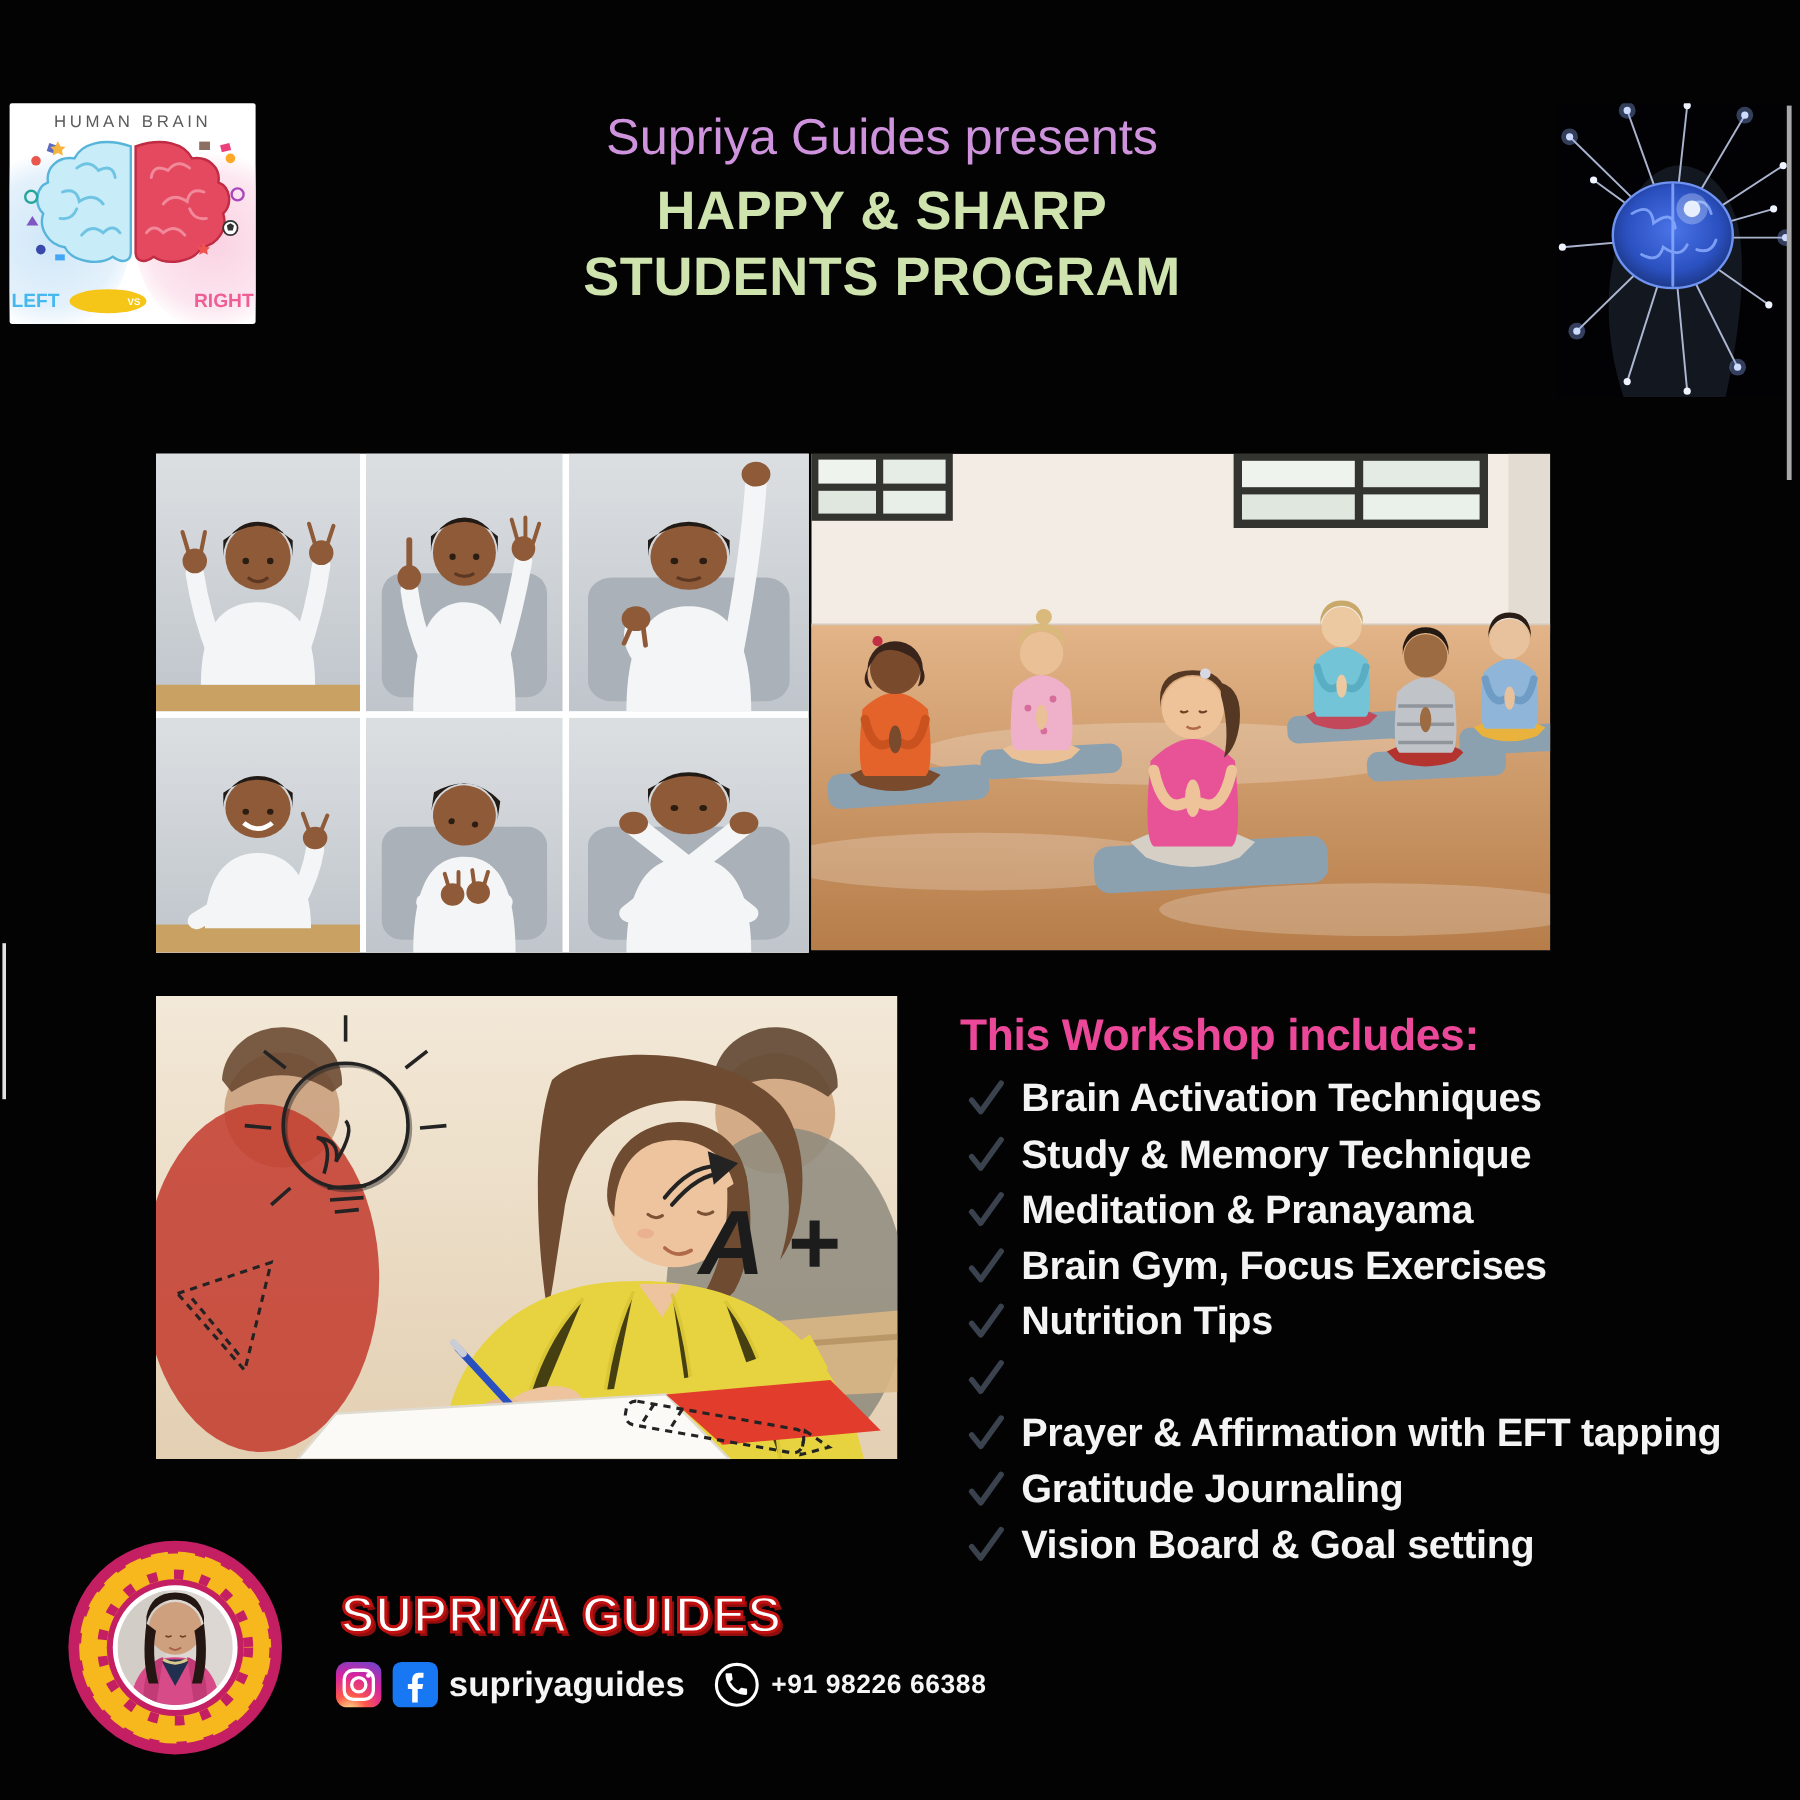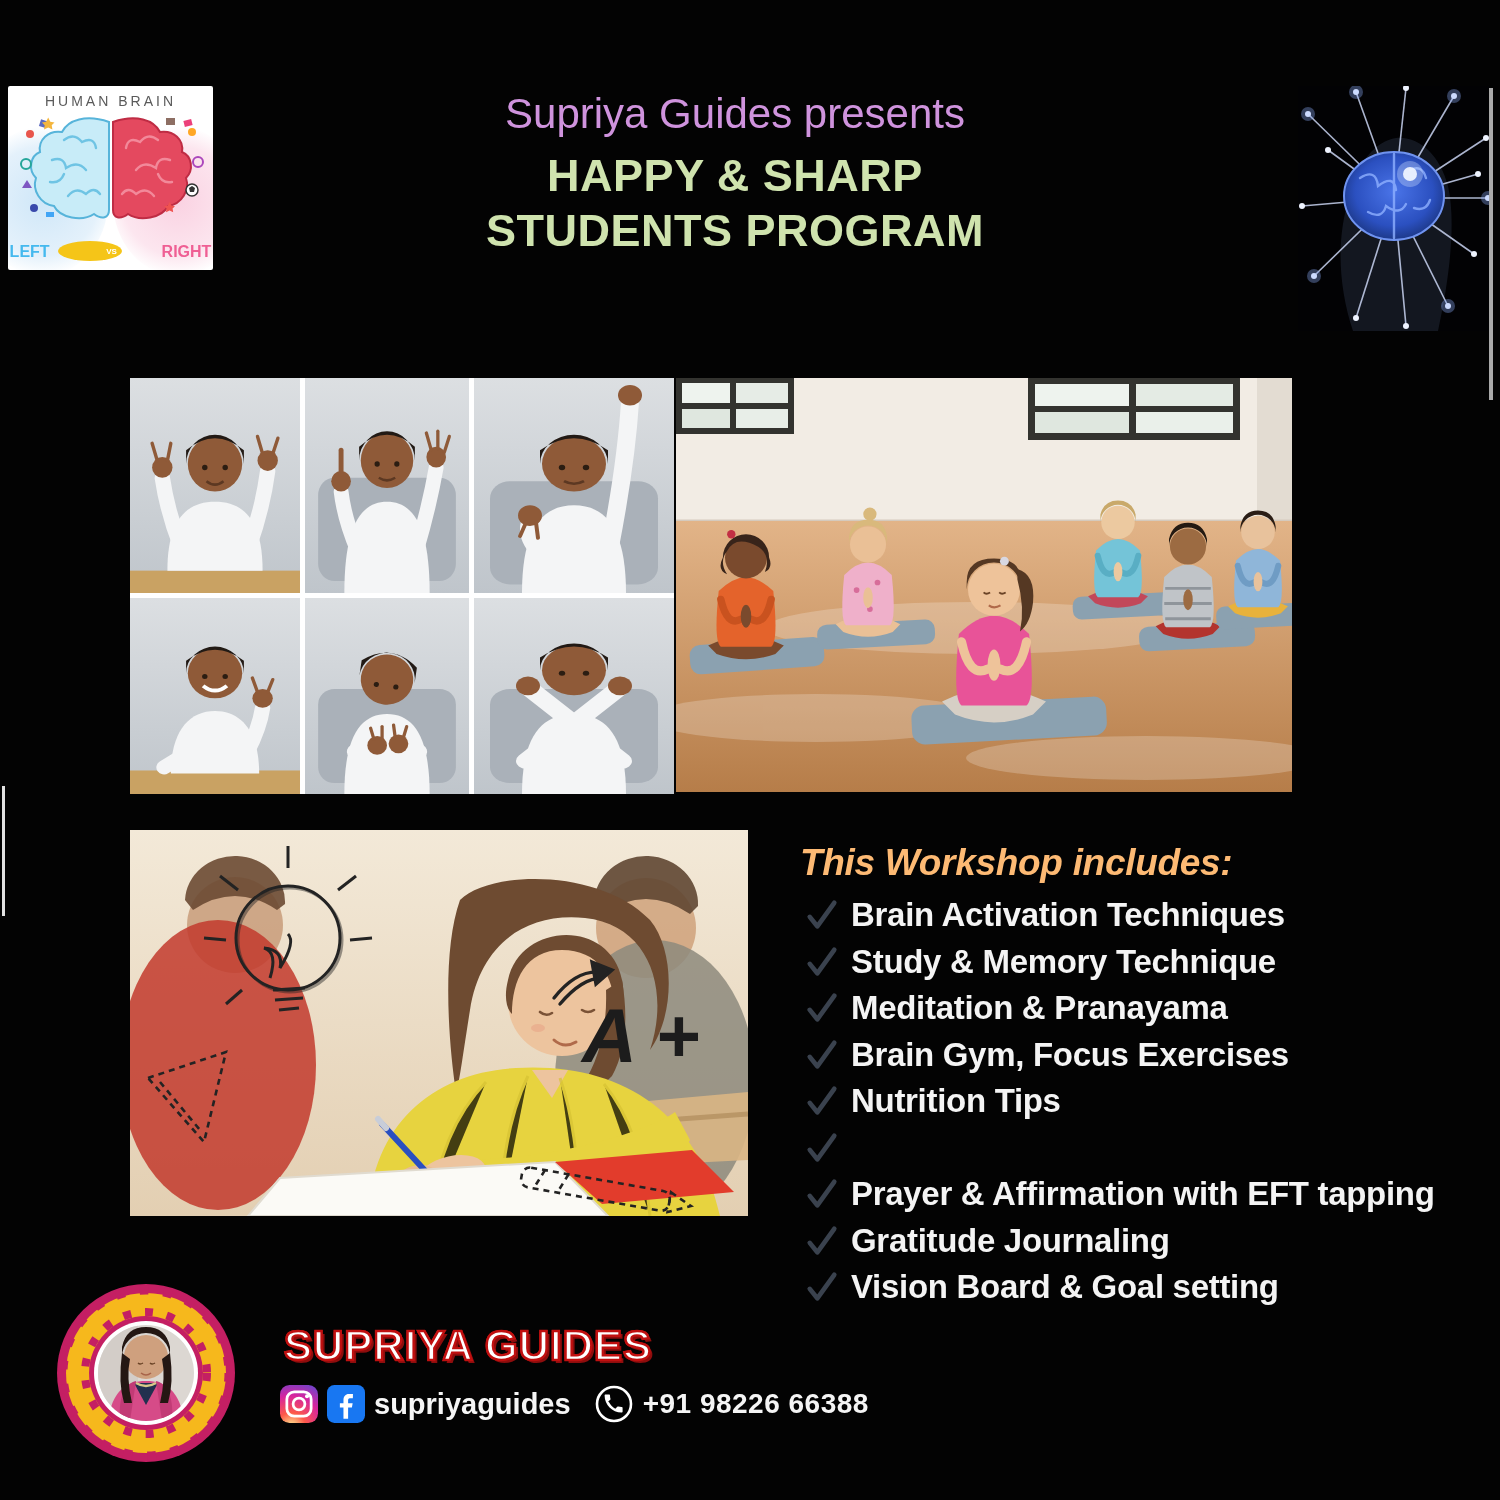--- a/index.html
+++ b/index.html
@@ -46,34 +46,34 @@
   .boy-cell svg{display:block;width:100%;height:100%;}
   .meditation{position:absolute;left:546px;top:0;width:616px;height:414px;overflow:hidden;}
 
   
   .girl-photo{position:absolute;left:130px;top:830px;width:618px;height:386px;overflow:hidden;
               box-shadow:inset 0 0 45px 18px rgba(0,0,0,.6);}
   .girl-photo svg{display:block;}
 
   
   .workshop{position:absolute;left:800px;top:842px;width:698px;}
-  .w-title{font-size:37px;font-weight:800;color:#fdba74;margin:0 0 8px 0;letter-spacing:-.3px;font-style:italic;}
+  .w-title{font-size:37px;font-weight:800;color:#ec4899;margin:0 0 8px 0;letter-spacing:-.3px;}
   .w-list{list-style:none;margin:0;padding:0;}
   .w-item{display:flex;align-items:center;gap:13px;height:46.5px;font-size:33px;font-weight:800;
           color:#f4f4f4;letter-spacing:-.3px;white-space:nowrap;}
   .check{display:flex;align-items:center;margin-left:6px;}
 
   
   .avatar{position:absolute;left:56px;top:1283px;width:180px;height:180px;}
   .brand{position:absolute;left:284px;top:1322px;font-size:42px;font-weight:900;color:#fff;
          letter-spacing:1px;-webkit-text-stroke:2.4px #c01010;
          text-shadow:3px 3px 0 #8e0d0d,-1px -1px 0 #c01010,1px -1px 0 #c01010,-1px 1px 0 #c01010;}
   .social-row{position:absolute;left:280px;top:1384px;display:flex;align-items:center;gap:9px;}
   .handle{font-size:29px;font-weight:bold;color:#f5f5f5;margin-right:14px;}
-  .phone-num{font-size:28px;font-weight:bold;color:#f5f5f5;letter-spacing:.5px;}
+  .phone-num{font-size:22px;font-weight:bold;color:#f5f5f5;letter-spacing:.5px;}
   .icon-svg{display:block;}
 </style>
 </head>
 <body>
 
 <div class="poster">
 
   <svg width="0" height="0" style="position:absolute">
     <defs>
       <linearGradient id="cellbg" x1="0" y1="0" x2="0" y2="1">

